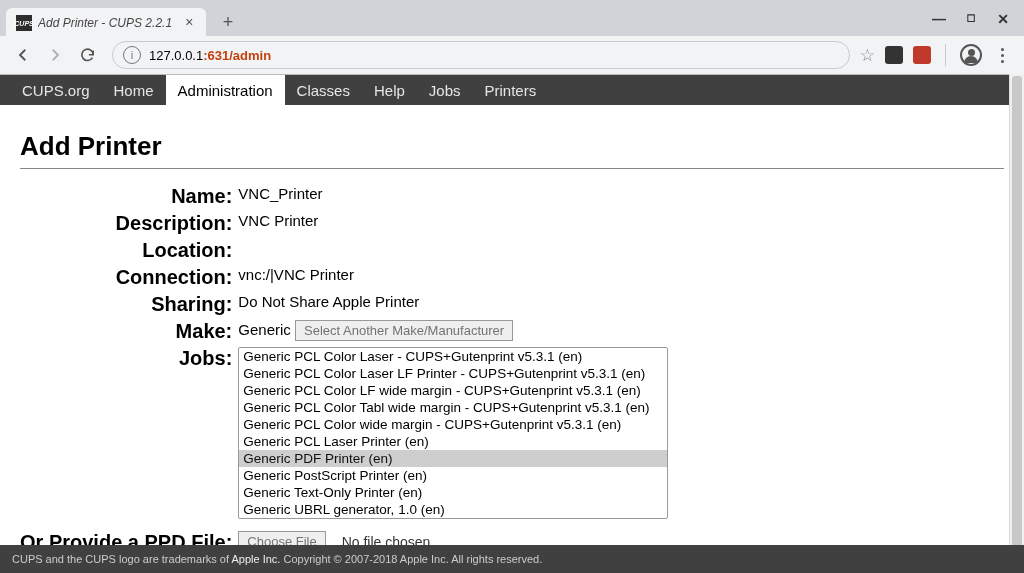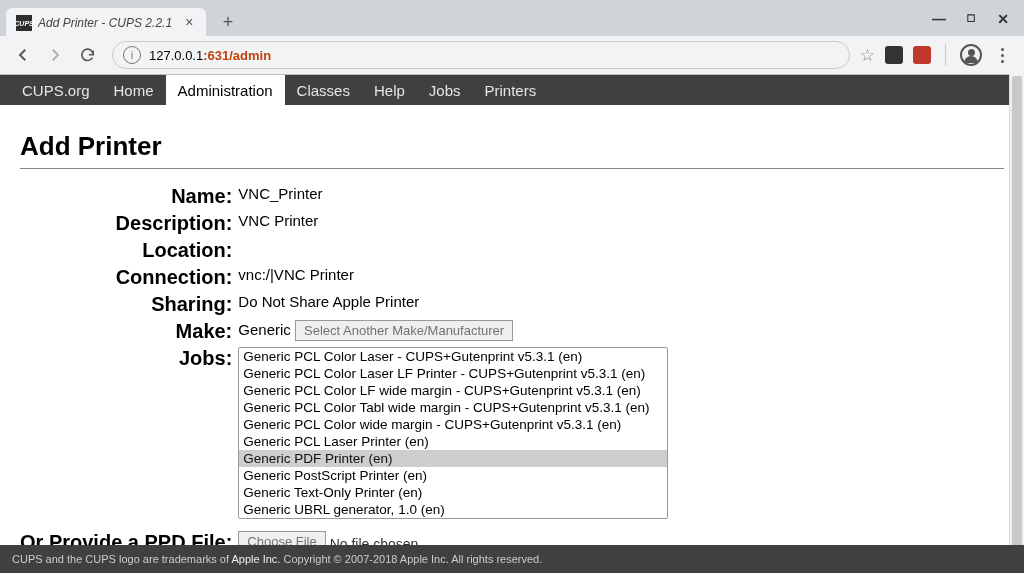--- a/index.html
+++ b/index.html
@@ -239,22 +239,22 @@
   .model-select {
     font-family: Arial, Helvetica, sans-serif;
     font-size: 13.5px;
     width: 430px;
     border: 1px solid #999;
     background: #fff;
   }
   .model-select option { padding: 1px 4px; }
   .file-chooser {
     display: inline-flex;
-    align-items: flex-end;
-    gap: 4px;
+    align-items: center;
+    gap: 16px;
   }
   .no-file {
     font-size: 14px;
     color: #333;
   }
   .spacer-row td, .spacer-row th { height: 8px; }
   
   .footer {
     position: absolute;
     bottom: 0;

